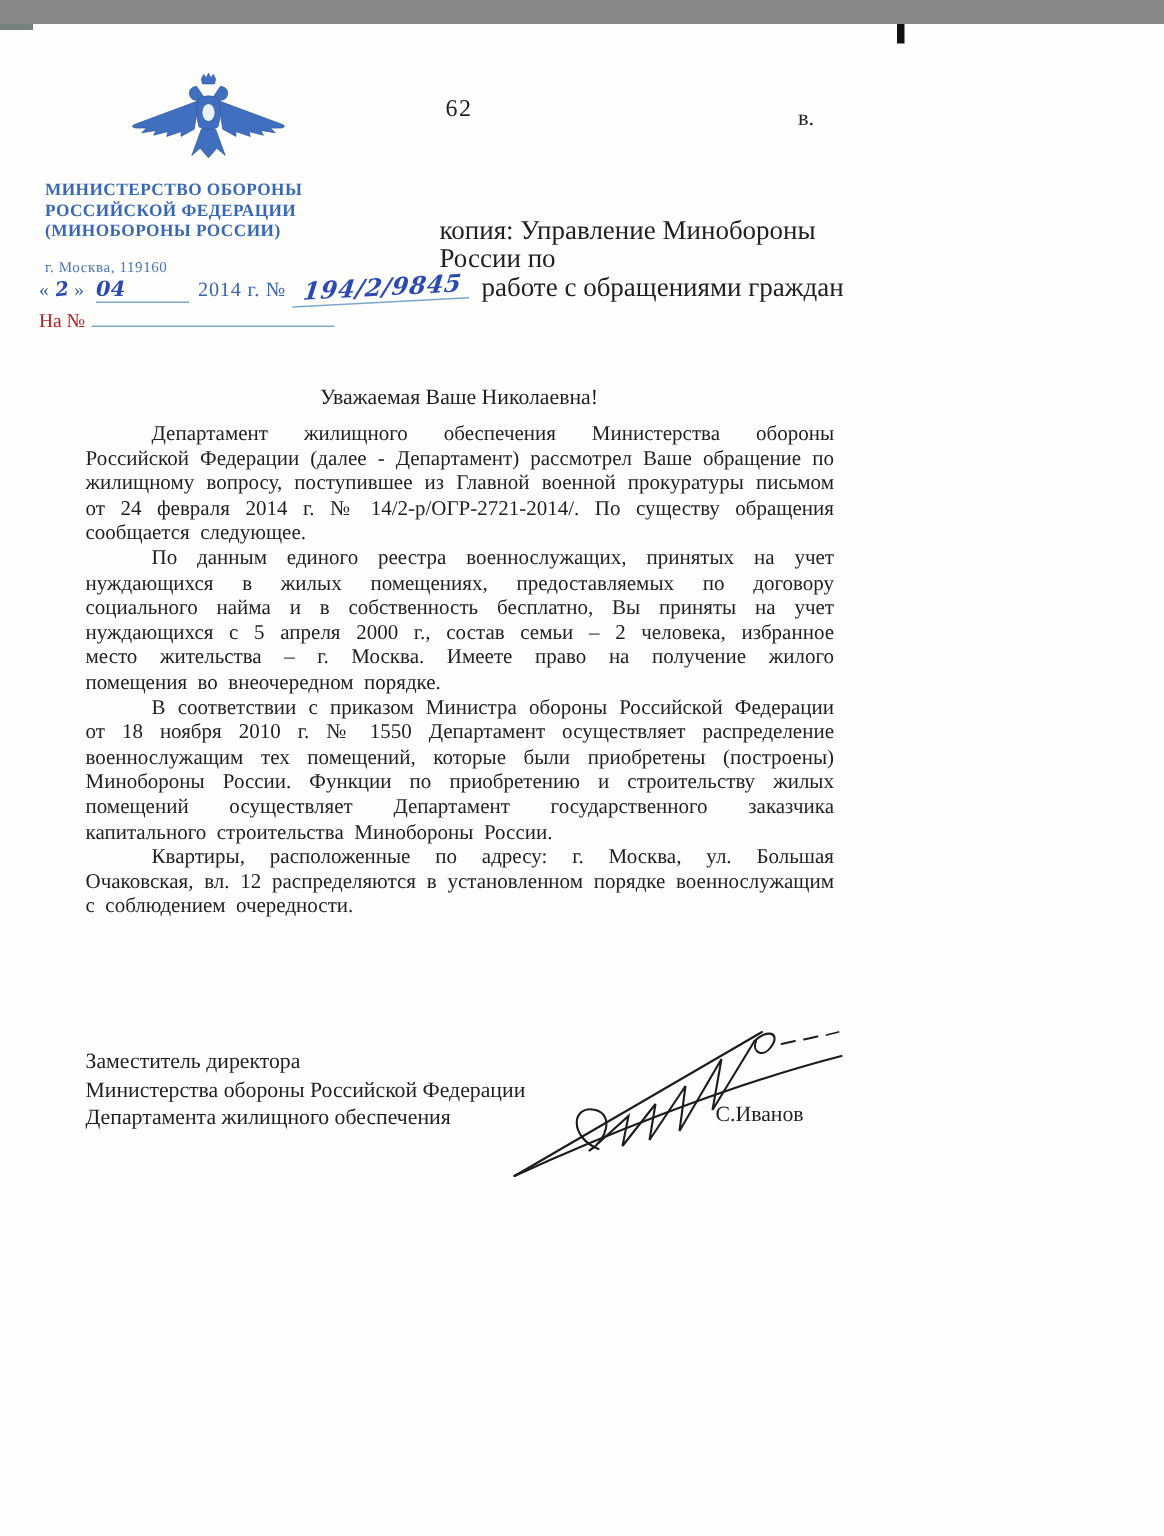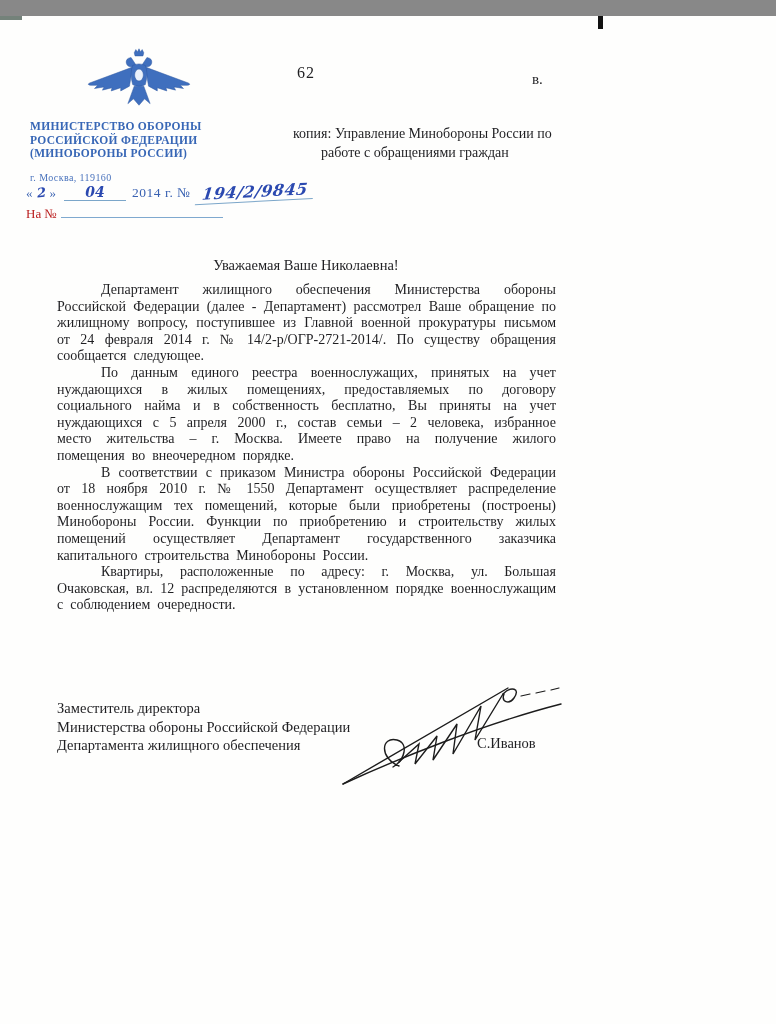--- a/index.html
+++ b/index.html
@@ -24,28 +24,28 @@
   
   .letterhead { position: absolute; left: 30px; top: 32px; width: 218px; text-align: left; color: #3867b6; }
   .emblem-wrap { width: 112px; margin: 0 auto 6px auto; }
   .org-name { font-family: "Liberation Serif", serif; font-weight: bold; font-size: 11.5px; line-height: 13.5px; letter-spacing: .3px; }
   .hq-address { margin-top: 11px; font-size: 10px; letter-spacing: .4px; color: #4a73bd; }
 
   
   .date-line { position: absolute; left: 26px; top: 166px; width: 300px; font-size: 13px; color: #3a62b2; white-space: nowrap; }
   .hand { font-family: "DejaVu Serif", serif; font-style: italic; font-weight: bold; color: #2b49b0; }
   .day-val { display: inline-block; transform: rotate(-6deg); font-size: 13px; margin: 0 4px; }
-  .month-val { display: inline-block; min-width: 62px; text-align: center; border-bottom: 1px solid #7ba6c9; font-size: 14px; margin: 0 6px 0 8px; }
+  .month-val { display: inline-block; min-width: 62px; text-align: left; border-bottom: 1px solid #7ba6c9; font-size: 14px; margin: 0 6px 0 8px; }
   .year-label { font-size: 13.5px; letter-spacing: .5px; }
   .docnum-val { display: inline-block; min-width: 118px; text-align: center; border-bottom: 1px solid #7ba6c9; font-size: 16px; transform: rotate(-3deg) skewX(-10deg); letter-spacing: .5px; margin-left: 5px; }
   .ref-line { position: absolute; left: 26px; top: 190px; font-size: 13px; color: #b91c1c; }
   .ref-underline { display: inline-block; width: 162px; border-bottom: 1px solid #7fa9cf; height: 12px; margin-left: 4px; }
 
   
-  .copy-note { position: absolute; left: 293px; top: 108px; width: 290px; font-size: 14px; line-height: 19px; }
+  .copy-note { position: absolute; left: 293px; top: 128px; width: 290px; font-size: 18px; line-height: 19px; }
   .copy-note .cn2 { padding-left: 28px; }
 
   
   .salutation { position: absolute; left: 57px; top: 241px; width: 498px; text-align: center; font-size: 14.5px; }
   .letter-body { position: absolute; left: 57px; top: 266px; width: 499px; font-size: 14px; line-height: 16.6px; text-align: justify; word-spacing: 3.5px; }
   .letter-body p { text-indent: 44px; margin: 0; }
 
   
   .sig-block { position: absolute; left: 57px; top: 683px; font-size: 14.5px; line-height: 18.6px; }
   .sig-name { position: absolute; left: 477px; top: 719px; font-size: 14.5px; }

